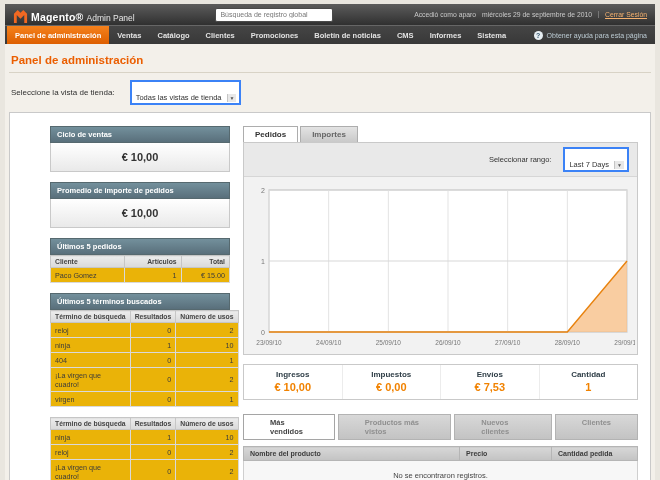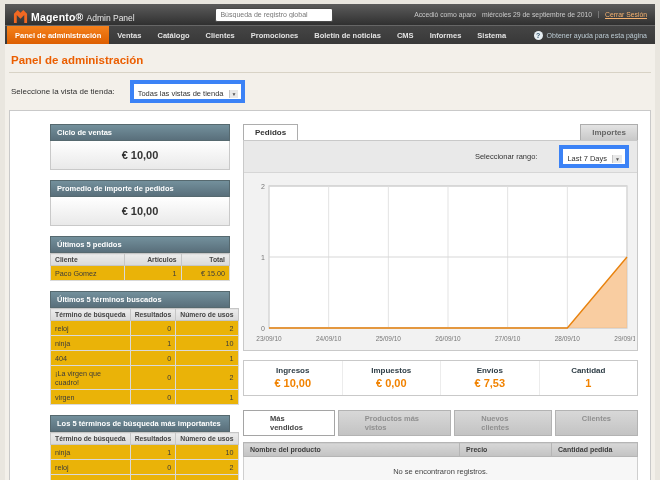--- a/index.html
+++ b/index.html
@@ -54,21 +54,21 @@
     text-align: center; font-weight: bold;
   }
 
   
   .content { padding: 6px 4px 6px 4px; }
   .page-title { color: #eb5e00; font-size: 11.5px; font-weight: bold; margin: 4px 2px 6px; }
   .rule { border: 0; border-top: 1px solid #d8d3c6; margin: 0 0 7px; }
   .storeview { display: flex; align-items: center; gap: 15px; margin: 0 2px 7px; font-size: 8px; color: #2f2f2f; }
   .fselect {
     display: inline-flex; align-items: center; gap: 5px;
-    border: 4px solid #3b82f6; background: #fff; padding: 5px 3px 1px 4px;
+    border: 2px solid #3b82f6; background: #fff; padding: 11px 3px 1px 4px;
     font-size: 7.5px; color: #333; cursor: pointer;
   }
   .fselect .arr { font-size: 5px; color: #555; background: #e8e8e8; border-left: 1px solid #c5c5c5; padding: 1px 2px; }
 
   
   .panel {
     background: #fff; border: 1px solid #c9c9c9;
     padding: 13px 12px; display: flex; gap: 13px; min-height: 372px;
   }
   .col-left { width: 208px; flex: none; }
@@ -95,31 +95,31 @@
     padding: 2px 4px; white-space: nowrap;
   }
   .dtable td {
     border: 1px solid #d9d9d9; background: #eab308;
     font-size: 7.2px; color: #3b3b3b; padding: 2.5px 4px;
   }
   .dtable .num { text-align: right; }
   .dtable tr { cursor: pointer; }
 
   
-  .tabs { display: flex; gap: 2px; justify-content: space-between; }
+  .tabs { display: flex; gap: 2px; }
   .tab {
     font-size: 8px; font-weight: bold; padding: 3px 11px; cursor: pointer;
     background: linear-gradient(#e3e3e3, #c9c9c9); border: 1px solid #adadad;
     color: #666; border-bottom: none;
   }
   .tab.active { background: #fff; color: #333; }
 
   .chart-panel { border: 1px solid #c9c9c9; background: #f2f2f2; }
   .range-row {
-    display: flex; justify-content: flex-end; align-items: center; gap: 22px;
+    display: flex; justify-content: flex-end; align-items: center; gap: 12px;
     background: #e9e9e9; border-bottom: 1px solid #d6d6d6;
     padding: 4px 8px; font-size: 7.5px; color: #333;
   }
   .chart-wrap { padding: 5px 3px 2px; }
   .chart-wrap svg { display: block; }
 
   
   .stats { display: flex; border: 1px solid #c9c9c9; background: #fff; margin-top: 9px; }
   .stat { flex: 1; text-align: center; padding: 5px 2px 6px; }
   .stat + .stat { border-left: 1px solid #ececec; }
@@ -270,21 +270,20 @@
                 <tr>
                   <td>virgen</td>
                   <td class="num">0</td>
                   <td class="num">1</td>
                 </tr>
               </tbody>
           </table>
         </div>
 
         <div class="dbox">
-          <div class="dbox-head">Los 5 términos de búsqueda más importantes</div>
           <table class="dtable">
             <thead>
               <tr>
                 <th>Término de búsqueda</th>
                 <th class="num">Resultados</th>
                 <th class="num">Número de usos</th>
               </tr>
             </thead>
             <tbody>
 

